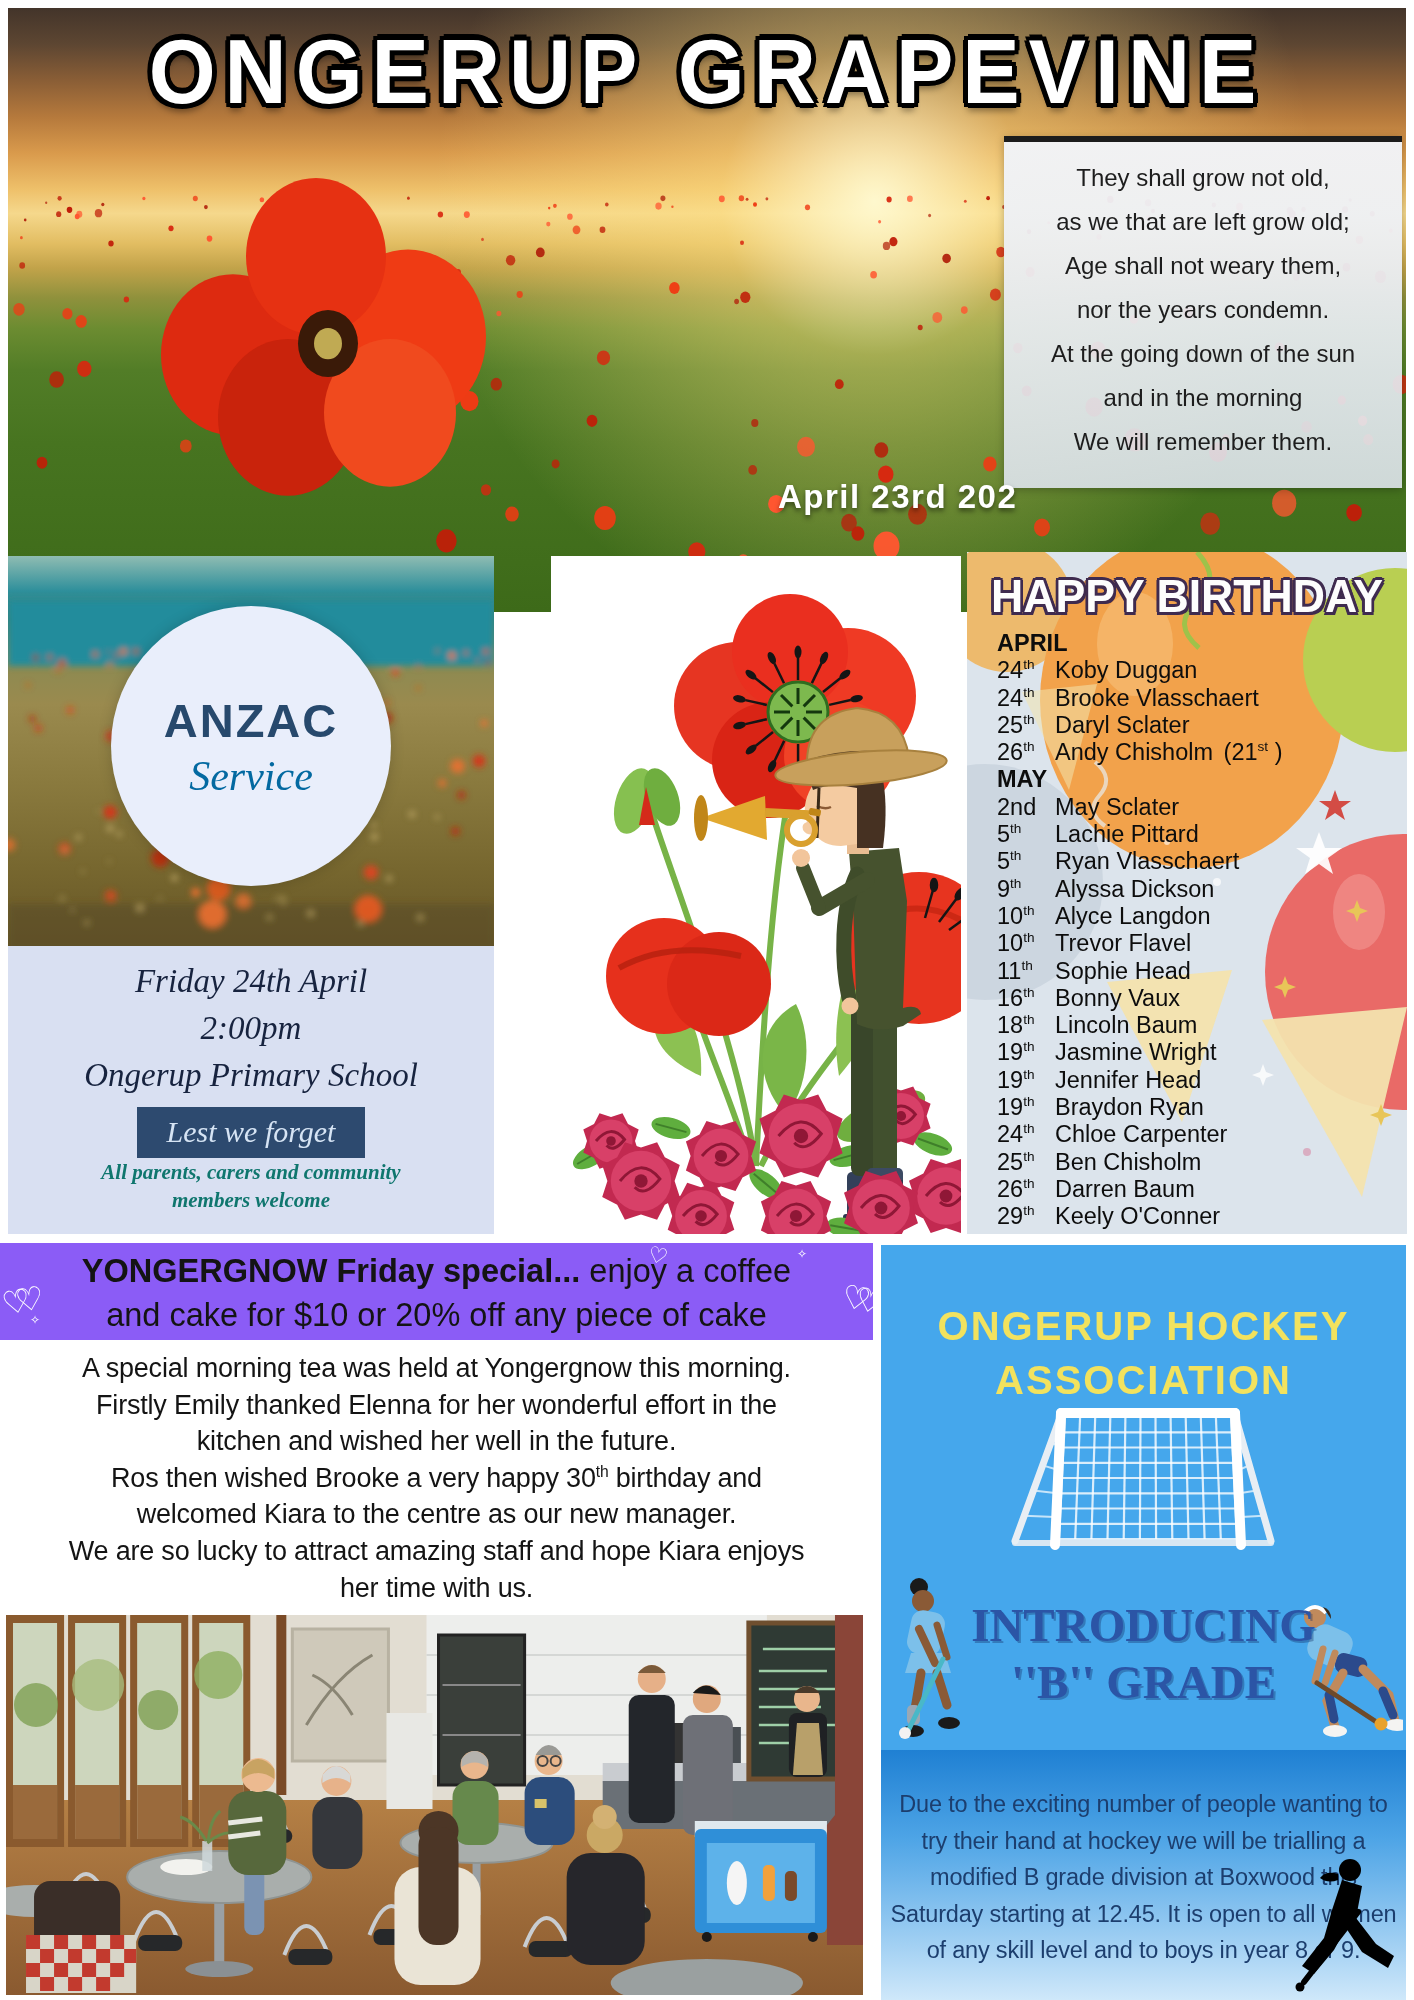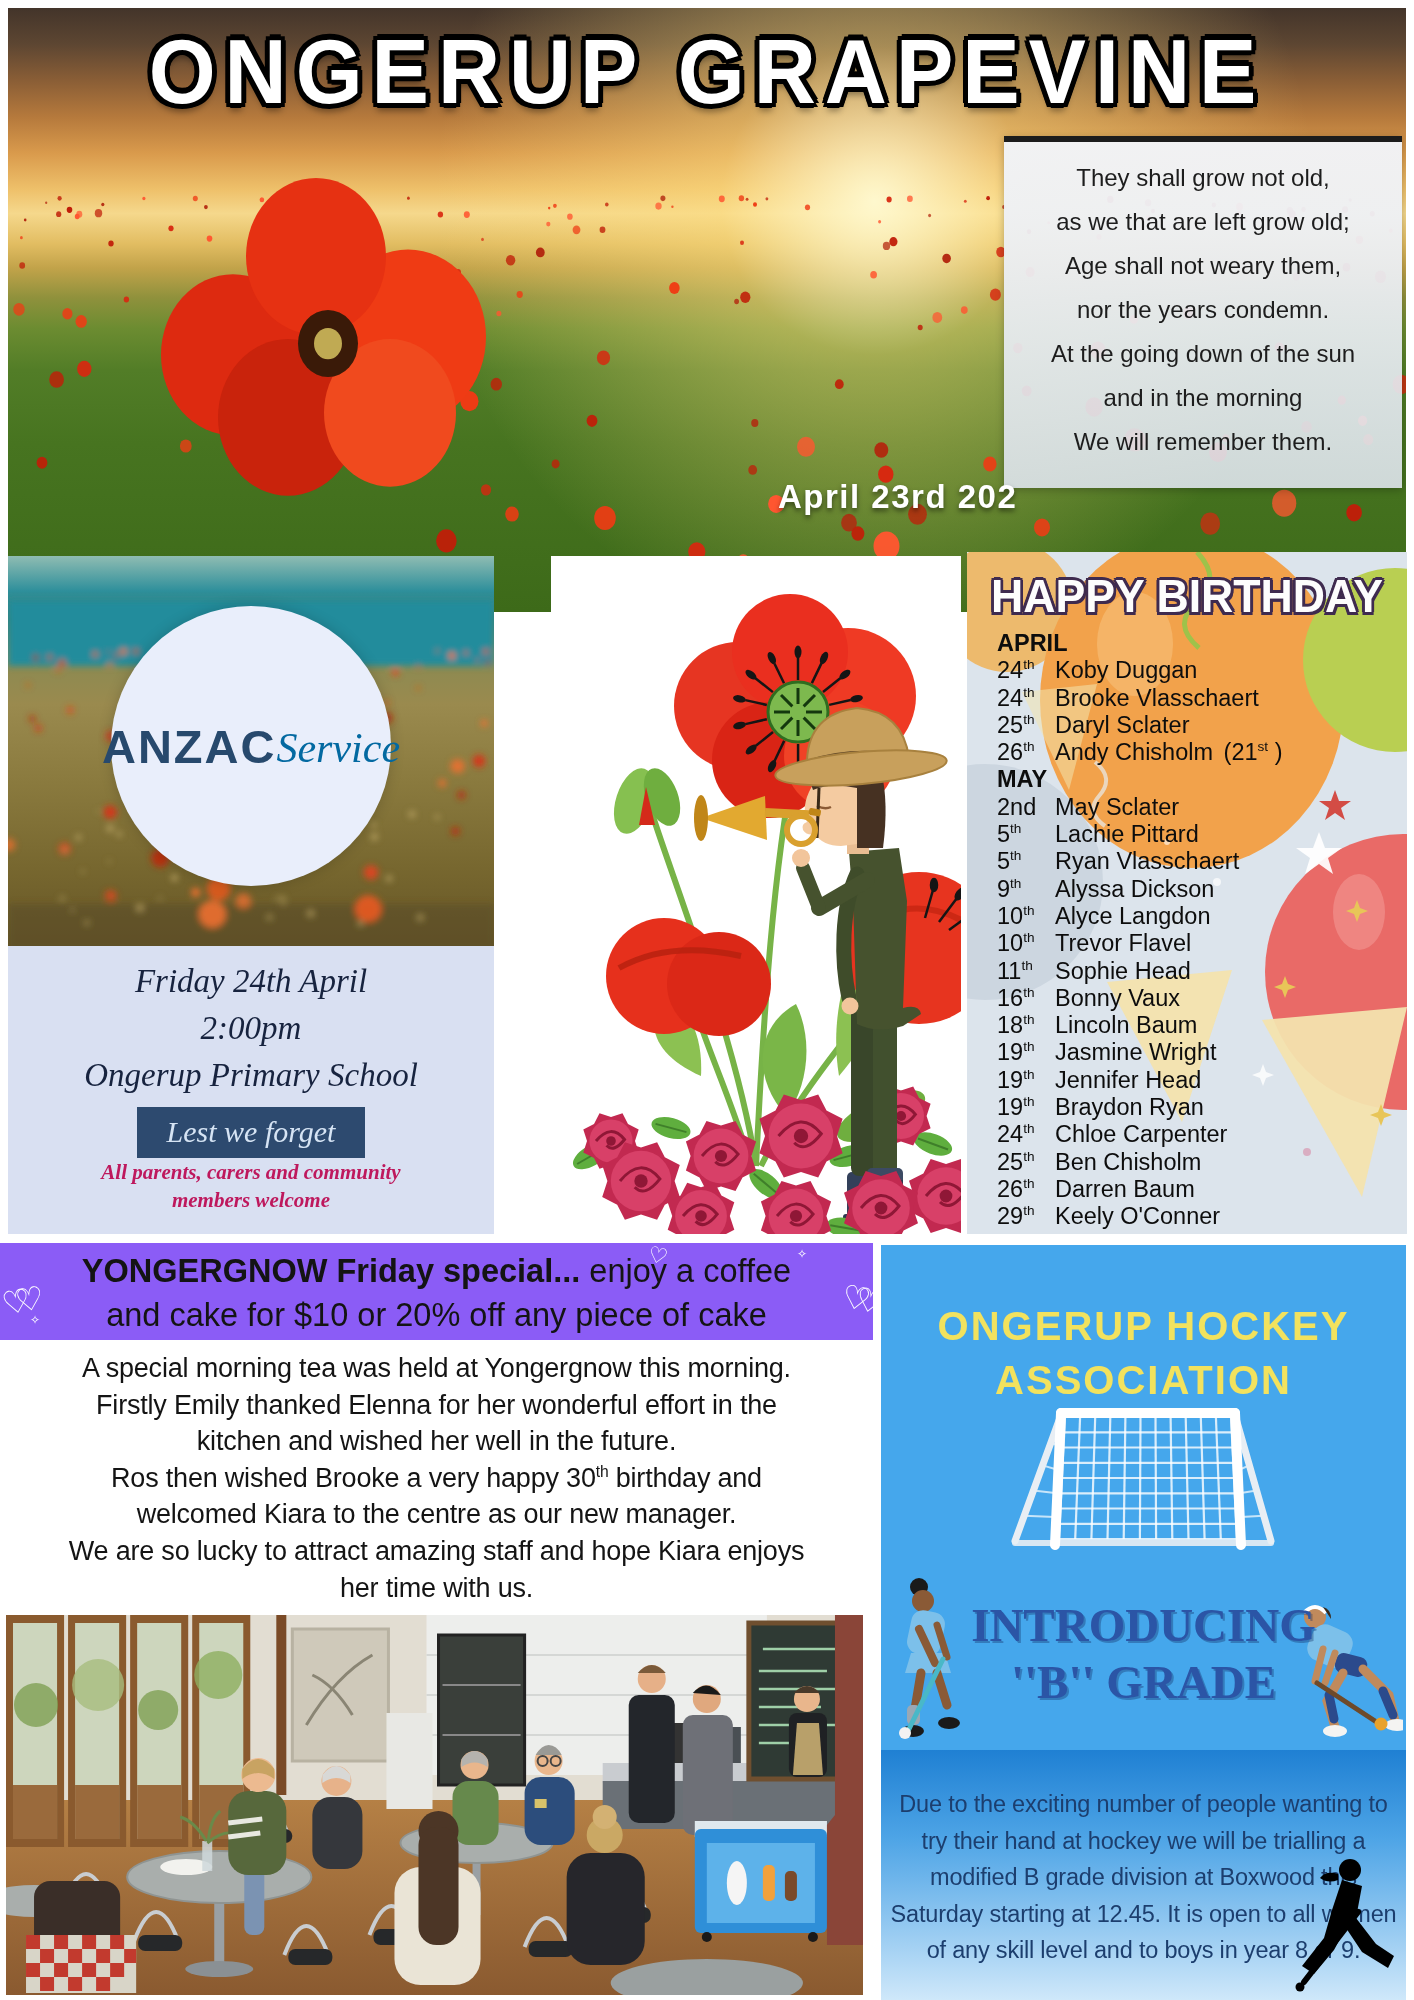--- a/index.html
+++ b/index.html
@@ -27,30 +27,30 @@
   .poem-line{font-size:24px;line-height:44px;color:#1d1d1d;}
   .mh-date{position:absolute;left:770px;top:470px;font-size:33px;font-weight:bold;color:#fff;
     letter-spacing:1.5px;text-shadow:0 3px 5px rgba(0,0,0,.5);}
 
   
   .anzac{position:absolute;left:8px;top:556px;width:486px;height:678px;}
   .az-photo{position:absolute;left:0;top:0;width:486px;height:390px;overflow:hidden;
     background:linear-gradient(180deg,#8fbcb2 0%,#2e8f9b 9%,#417f6a 16%,#8a8a52 26%,
       #9a8a4e 38%,#8a7a3e 58%,#77672f 80%,#665626 100%);}
   .az-circle{position:absolute;left:103px;top:50px;width:280px;height:280px;border-radius:50%;
-    background:#e9eefb;display:flex;flex-direction:row;align-items:center;justify-content:center;
+    background:#e9eefb;display:flex;flex-direction:column;align-items:center;justify-content:center;
     box-shadow:0 0 14px rgba(0,0,0,.18);}
   .az-t{font-size:47px;font-weight:800;letter-spacing:2px;color:#27496d;}
   .az-s{font-family:"Liberation Serif",serif;font-style:italic;font-size:42px;color:#0369a1;margin-top:4px;}
   .az-info{position:absolute;left:0;top:390px;width:486px;height:288px;background:#d9e0f2;
     text-align:center;padding-top:12px;font-family:"Liberation Serif",serif;font-style:italic;color:#17233f;}
   .az-line{font-size:33px;line-height:47px;}
   .az-btn{display:inline-block;margin-top:8px;background:#2d4a6f;color:#d6e4f4;
     font-size:30px;padding:8px 30px 9px 30px;}
-  .az-w{font-size:21px;line-height:28px;font-weight:bold;color:#be185d;}
+  .az-w{font-size:21px;line-height:28px;font-weight:bold;color:#0f766e;}
   .az-w:first-of-type{margin-top:14px;}
 
   
   .illo{position:absolute;left:551px;top:556px;width:410px;height:678px;background:#fff;}
 
   
   .bday{position:absolute;left:967px;top:552px;width:440px;height:682px;overflow:hidden;background:#dce4ec;}
   .bd-title{position:absolute;left:0;right:0;top:16px;text-align:center;
     font-size:47px;font-weight:800;color:#fdfdfd;transform:scaleX(.95);letter-spacing:0;
     text-shadow:-2.5px -2.5px 0 #3f2b4f,2.5px -2.5px 0 #3f2b4f,-2.5px 2.5px 0 #3f2b4f,

